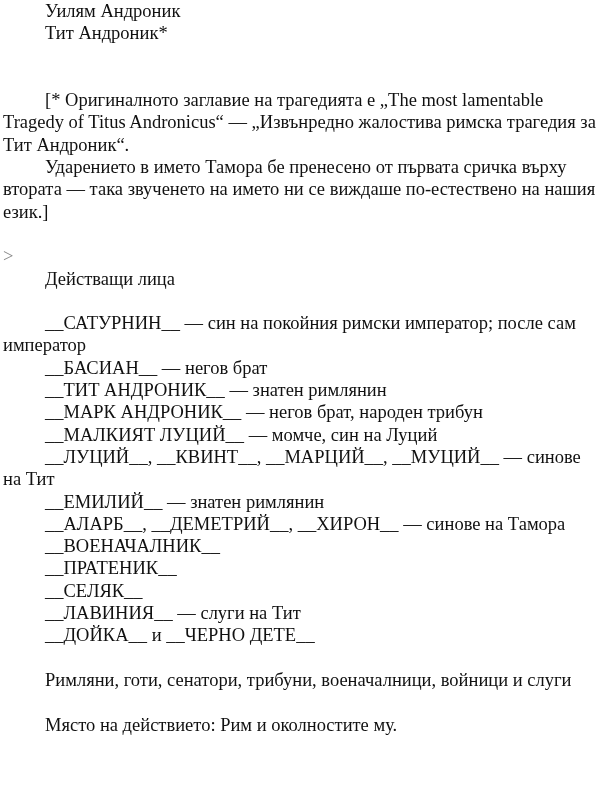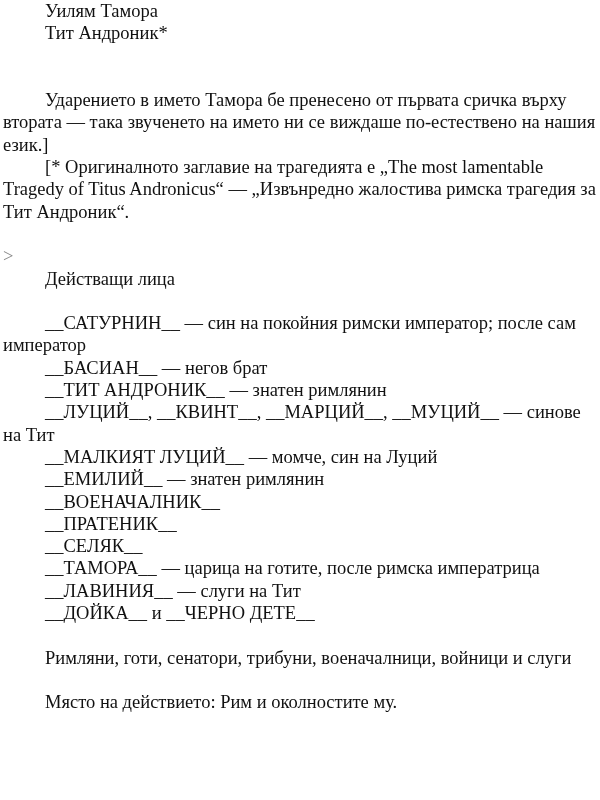--- a/index.html
+++ b/index.html
@@ -11,41 +11,42 @@
   .page { padding-top: 0px; padding-left: 3px; padding-right: 2px; }
   .line { white-space: pre-wrap; min-height: 22.3px; }
   .ind { text-indent: 42px; }
   .blank { height: 22.3px; }
   .marker { color: #8a8a8a; }
 </style>
 </head>
 <body>
 
 <div class="page">
-  <div class="line ind">Уилям Тамора</div>
+  <div class="line ind">Уилям Андроник</div>
   <div class="line ind">Тит Андроник*</div>
   <div class="blank"></div>
   <div class="blank"></div>
+  <div class="line ind">[* Оригиналното заглавие на трагедията е „The most lamentable Tragedy of Titus Andronicus“ — „Извънредно жалостива римска трагедия за Тит Андроник“.</div>
   <div class="line ind">Ударението в името Тамора бе пренесено от първата сричка върху втората — така звученето на името ни се виждаше по-естествено на нашия език.]</div>
-  <div class="line ind">[* Оригиналното заглавие на трагедията е „The most lamentable Tragedy of Titus Andronicus“ — „Извънредно жалостива римска трагедия за Тит Андроник“.</div>
   <div class="blank"></div>
   <div class="line marker">&gt;</div>
   <div class="line ind">Действащи лица</div>
   <div class="blank"></div>
   <div>
     <div class="line ind">__САТУРНИН__ — син на покойния римски император; после сам император</div>
     <div class="line ind">__БАСИАН__ — негов брат</div>
     <div class="line ind">__ТИТ АНДРОНИК__ — знатен римлянин</div>
+    <div class="line ind">__МАРК АНДРОНИК__ — негов брат, народен трибун</div>
+    <div class="line ind">__МАЛКИЯТ ЛУЦИЙ__ — момче, син на Луций</div>
     <div class="line ind">__ЛУЦИЙ__, __КВИНТ__, __МАРЦИЙ__, __МУЦИЙ__ — синове на Тит</div>
-    <div class="line ind">__МАЛКИЯТ ЛУЦИЙ__ — момче, син на Луций</div>
     <div class="line ind">__ЕМИЛИЙ__ — знатен римлянин</div>
+    <div class="line ind">__АЛАРБ__, __ДЕМЕТРИЙ__, __ХИРОН__ — синове на Тамора</div>
     <div class="line ind">__ВОЕНАЧАЛНИК__</div>
     <div class="line ind">__ПРАТЕНИК__</div>
     <div class="line ind">__СЕЛЯК__</div>
-    <div class="line ind">__ТАМОРА__ — царица на готите, после римска императрица</div>
     <div class="line ind">__ЛАВИНИЯ__ — слуги на Тит</div>
     <div class="line ind">__ДОЙКА__ и __ЧЕРНО ДЕТЕ__</div>
   </div>
   <div class="blank"></div>
   <div class="line ind">Римляни, готи, сенатори, трибуни, военачалници, войници и слуги</div>
   <div class="blank"></div>
   <div class="line ind">Място на действието: Рим и околностите му.</div>
 </div>
 
 </body></html>

